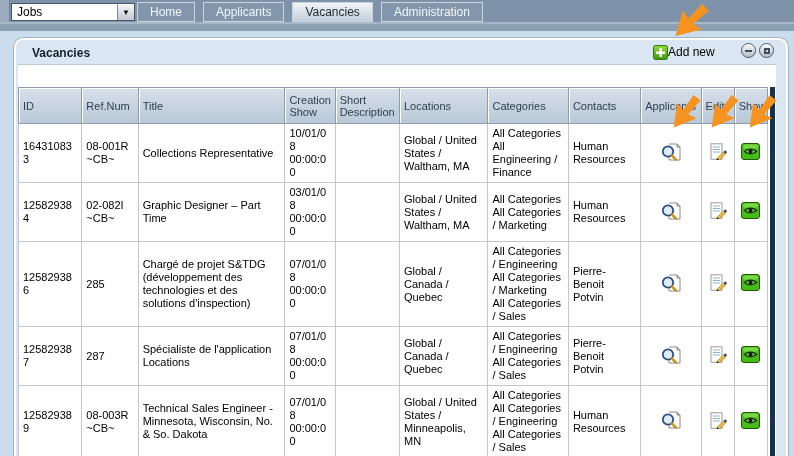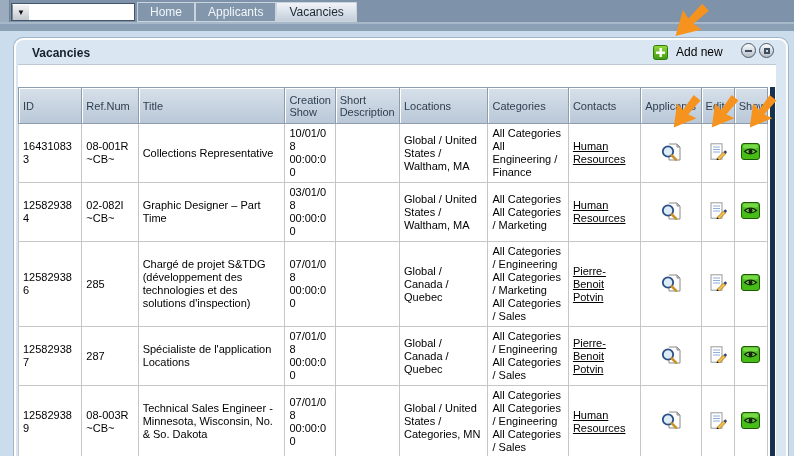--- a/index.html
+++ b/index.html
@@ -24,21 +24,21 @@
   }
   .combo-text{ flex:1; font-size:12px; color:#000; padding-left:5px; }
   .combo-btn{
     width:17px; height:16px; margin-right:0;
     background:linear-gradient(#F4F4F4,#C2C8CF);
     border-left:1px solid #7E8A96; border-top:1px solid #fff;
     display:flex; align-items:center; justify-content:center;
     font-size:8px; color:#111; cursor:default;
   }
   .tabbar{
-    position:absolute; left:137px; top:2px; height:20px; display:flex; gap:0;
+    position:absolute; left:137px; top:2px; height:20px; display:flex; gap:8px;
   }
   .tab{
     height:20px; line-height:18px; padding:0 12px; font-size:12px;
     color:#F2F6FA; border:1px solid #C9D4DE; background:#8296AC;
     white-space:nowrap; cursor:pointer;
   }
   .tab.active{
     background:linear-gradient(#F0F4F8,#C3CEDA);
     color:#1C2834;
   }
@@ -48,21 +48,21 @@
     background:#DAE7F3; border:2px solid #FFFFFF;
     border-bottom:none; border-radius:9px 9px 0 0;
     box-shadow:0 0 0 1px #9FB4C8;
   }
   .panel-title{
     position:absolute; left:16px; top:6px;
     font-size:12px; font-weight:bold; color:#15212E;
   }
   .addnew{
     position:absolute; left:637px; top:4px; height:16px;
-    display:flex; align-items:center; gap:8px;
+    display:flex; align-items:center; gap:0;
   }
   .addnew-label{ font-size:12px; color:#000; cursor:pointer; }
   .winbtns{
     position:absolute; right:12px; top:3px; display:flex; gap:3px;
   }
   .winbtn{
     width:15px; height:15px; border-radius:50%;
     background:linear-gradient(#FDFDFD,#B4BDC7);
     border:1px solid #4A5A6C;
     display:flex; align-items:center; justify-content:center; cursor:pointer;
@@ -97,38 +97,40 @@
     box-shadow:inset 1px 1px 0 #FFFFFF;
     cursor:pointer;
     margin-top:47px;
   }
   table.grid td{
     border:1px solid #C6C6C6; background:#fff;
     padding:3px 4px; vertical-align:middle; line-height:13px;
     word-wrap:break-word;
   }
   td.action{ text-align:center; }
-  .contact-link{ color:#000; text-decoration:underline; cursor:pointer; }
+  .contact-link{ color:#000; cursor:pointer; }
   .icon-btn{ display:inline-block; cursor:pointer; }
   
   .arrow{ position:absolute; z-index:60; pointer-events:none; }
   .arrow svg{ width:100%; height:100%; }
 </style>
 </head>
 <body>
 
 <div class="topbar">
   <div class="corner-block"></div>
   <div class="combo">
+    <span class="combo-text">Jobs</span>
     <span class="combo-btn">▼</span>
   </div>
   <div class="tabbar">
       <div class="tab">Home</div>
       <div class="tab">Applicants</div>
       <div class="tab active">Vacancies</div>
+      <div class="tab">Administration</div>
     </div>
 </div>
 
 <div class="panel">
   <div class="panel-title">Vacancies</div>
 
   <div class="addnew">
     <svg width="15" height="15" viewBox="0 0 15 15">
       <defs>
           <linearGradient id="addg" x1="0" y1="0" x2="0" y2="1">
@@ -320,21 +322,21 @@
                   <path d="M3.5 8.5 Q9.5 3.8 15.5 8.5 Q9.5 13.2 3.5 8.5 Z" fill="#7CCF52" stroke="#122608" stroke-width="1.2"></path>
                   <circle cx="9.5" cy="8.5" r="2" fill="#122608"></circle>
                 </svg></span></td>
           </tr>
           <tr>
             <td>125829389</td>
             <td>08-003R ~CB~</td>
             <td>Technical Sales Engineer - Minnesota, Wisconsin, No. &amp; So. Dakota</td>
             <td>07/01/08 00:00:00</td>
             <td></td>
-            <td>Global / United States / Categories, MN</td>
+            <td>Global / United States / Minneapolis, MN</td>
             <td>
               <div>All Categories</div>
               <div>All Categories / Engineering</div>
               <div>All Categories / Sales</div>
             </td>
             <td><span class="contact-link">Human Resources</span></td>
             <td class="action"><span class="icon-btn"><svg width="20" height="18" viewBox="0 0 20 18">
                   <path d="M8 1 h8 l3 3 v13 h-11 v-4" fill="#FDFDFD" stroke="#8A8A8A"></path>
                   <path d="M16 1 l3 3 h-3 z" fill="#D8D8D8" stroke="#8A8A8A"></path>
                   <circle cx="7" cy="8.5" r="5.2" fill="#DCECF8" stroke="#2B4F86" stroke-width="1.8"></circle>

